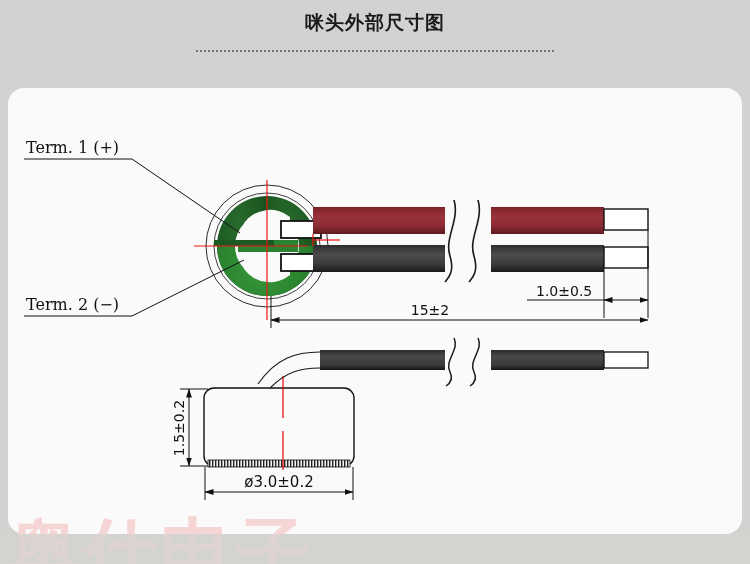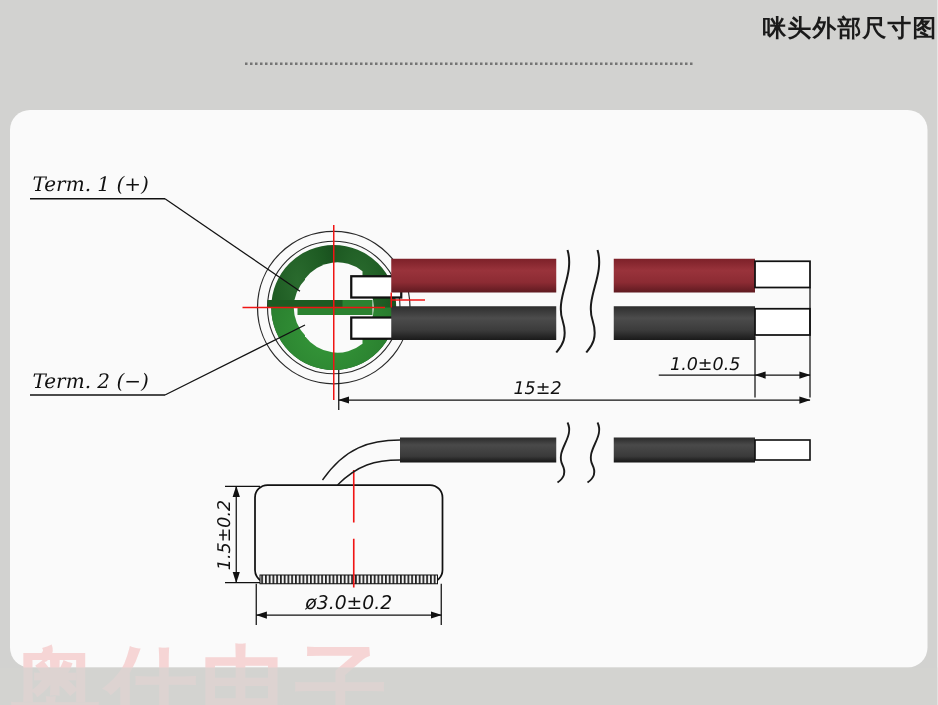--- a/index.html
+++ b/index.html
@@ -21,21 +21,21 @@
   .header {
     position: absolute;
     left: 0; top: 0;
     width: 750px;
     height: 88px;
   }
   .title {
     position: absolute;
     left: 0; top: 10px;
     width: 750px;
-    text-align: right;
+    text-align: center;
     font-family: "DejaVu Serif", "Liberation Serif", serif;
     font-size: 19px;
     font-weight: 700;
     color: #1a1a1a;
     letter-spacing: 1px;
   }
   .divider {
     position: absolute;
     left: 196px; top: 50px;
     width: 358px;
@@ -43,21 +43,20 @@
     border-top: 2px dotted #555;
     opacity: .75;
   }
   .panel {
     position: absolute;
     left: 8px; top: 88px;
     width: 734px;
     height: 446px;
     background: #fafafa;
     border-radius: 16px;
-    font-style: italic;
   }
   .drawing {
     position: absolute;
     left: 0; top: 0;
     width: 734px;
     height: 446px;
     display: block;
   }
   .watermark {
     position: absolute;

